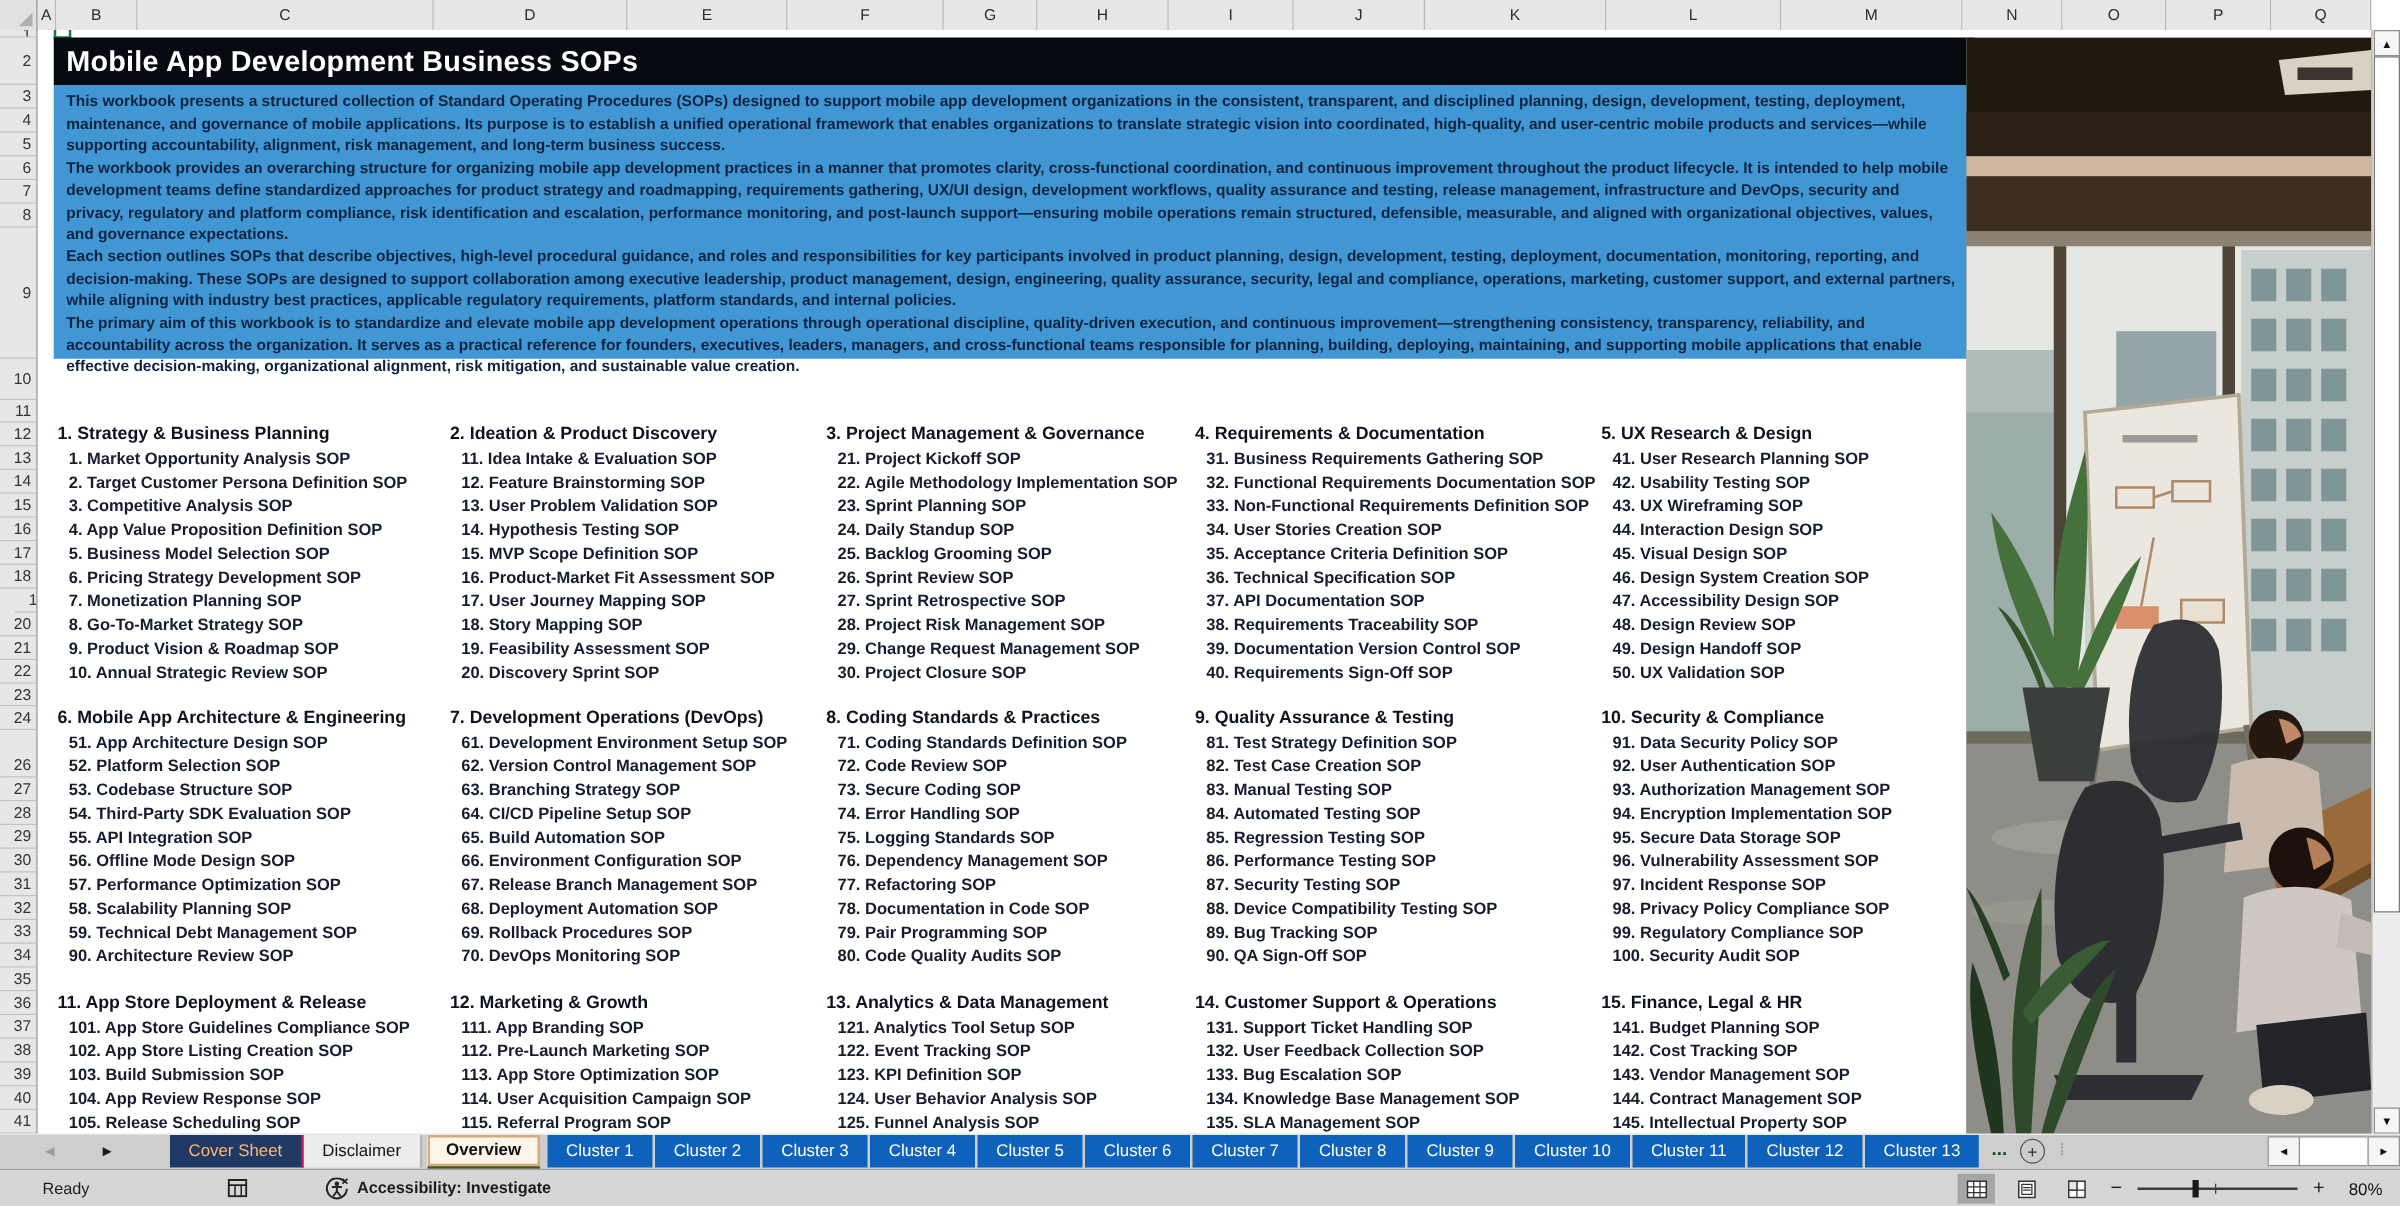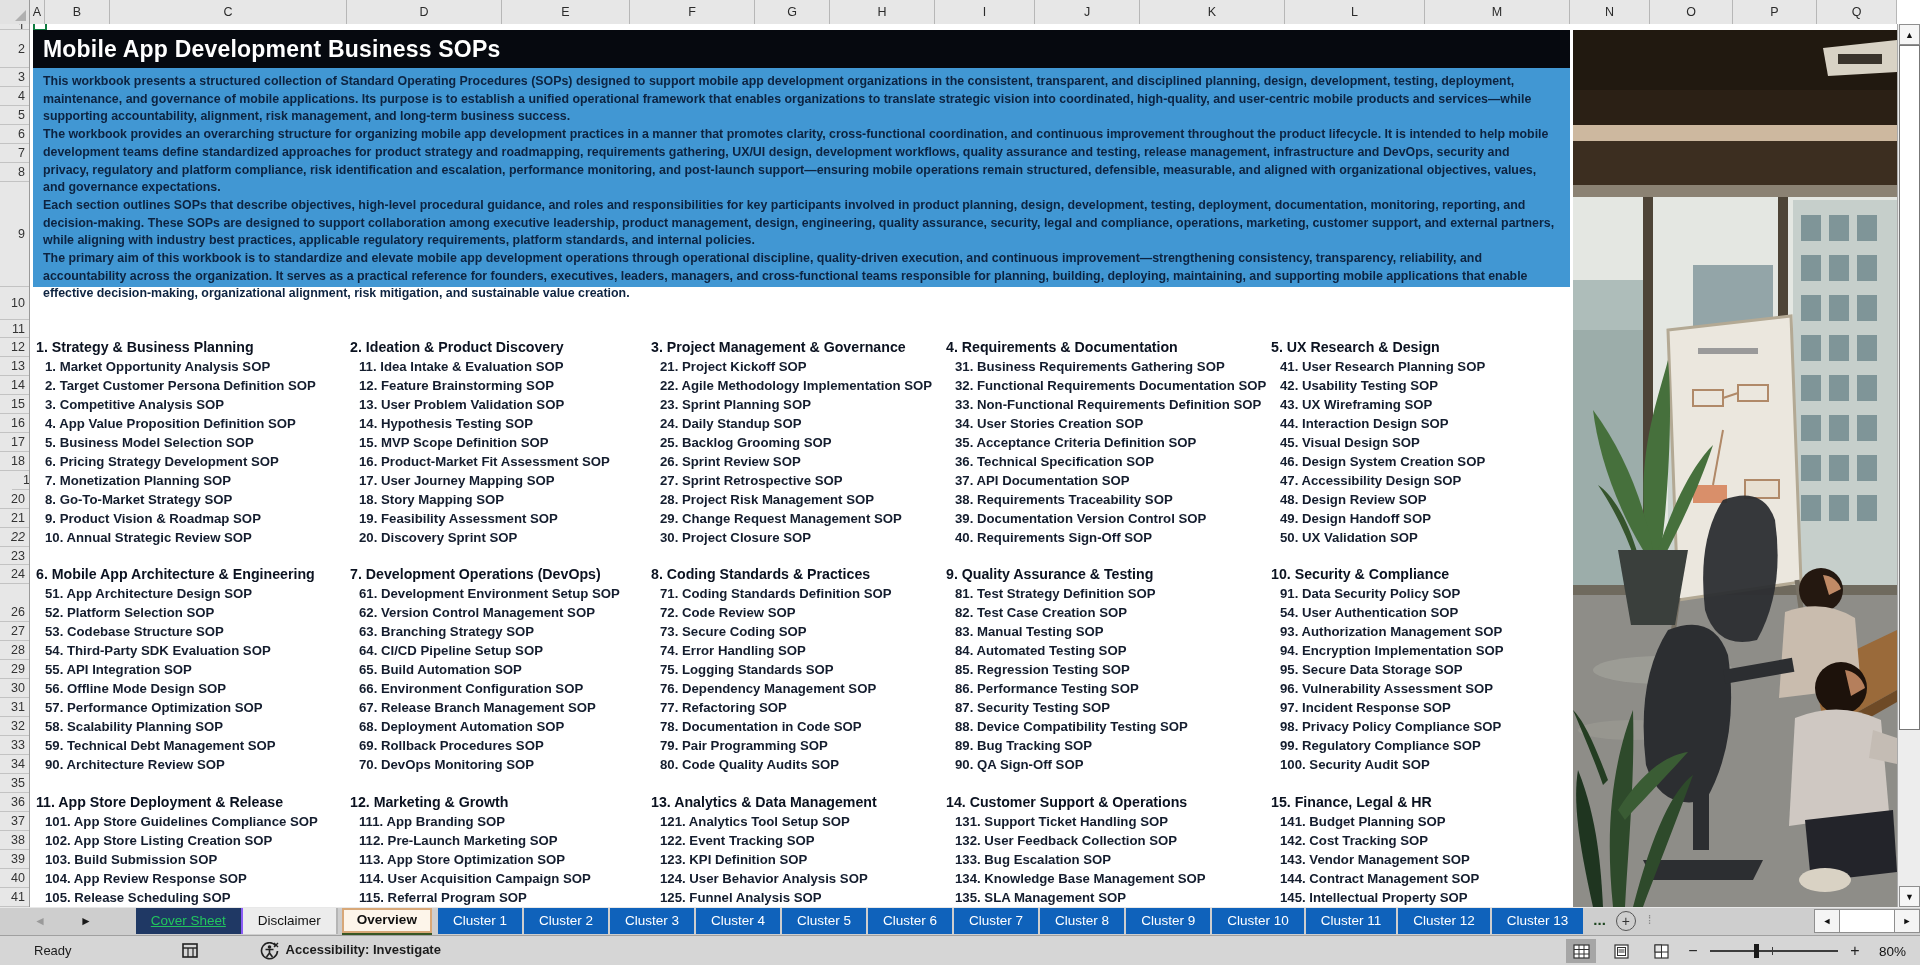--- a/index.html
+++ b/index.html
@@ -16,21 +16,21 @@
   .colcell{height:24px;flex:none;display:flex;align-items:center;justify-content:center;
      font-size:12.5px;color:#2b2b2b;border-right:1px solid #b7b7b7;background:#e7e7e7;overflow:hidden;}
 
   
   .row-gutter{position:absolute;left:0;top:24px;width:30px;height:883px;background:#e7e7e7;
      border-right:1px solid #9a9a9a;overflow:hidden;}
   .rowcell{width:30px;display:flex;align-items:center;justify-content:flex-end;padding-right:5px;
      font-size:12.5px;color:#333;border-bottom:1px solid #c3c3c3;overflow:hidden;}
 
   
-  .content{position:absolute;left:30px;top:24px;width:1774px;height:883px;background:#fff;overflow:hidden;}
+  .content{position:absolute;left:40px;top:24px;width:1774px;height:883px;background:#fff;overflow:hidden;}
   .active-cell-fragment{position:absolute;left:3px;top:0;width:14px;height:7px;
      border:2px solid #107c41;border-top:none;background:#fff;}
   .title-block{position:absolute;left:3px;top:6px;width:1537px;height:38px;
      background:var(--title-bg);color:#fff;display:flex;align-items:center;
      font-size:23px;font-weight:700;padding-left:10px;letter-spacing:.2px;}
   .desc-block{position:absolute;left:3px;top:44px;width:1537px;height:219px;
      background:var(--desc-bg);color:var(--desc-text);padding:5px 12px 0 10px;}
   .desc-block p{margin:0;font-size:12.4px;line-height:17.7px;font-weight:600;}
   .section-band{position:absolute;left:3px;top:263px;width:1537px;height:33px;
      background:var(--band-bg);border-top:3px solid #fff;color:#fff;
@@ -52,21 +52,21 @@
 
   
   .tabbar{position:absolute;left:0;top:907px;width:1920px;height:28px;background:#cecece;
      display:flex;align-items:flex-start;border-top:1px solid #e8e8e8;}
   .tab-nav{display:flex;align-items:center;height:26px;padding-left:34px;gap:34px;margin-right:44px;}
   .tab-nav .arr{font-size:12px;line-height:26px;cursor:default;}
   .arr-prev{color:#9a9a9a;}
   .arr-next{color:#1a1a1a;}
   .tabs-flex{display:flex;align-items:flex-start;height:28px;}
   .tab{height:26px;line-height:26px;padding:0 15px;font-size:13.5px;white-space:nowrap;cursor:default;}
-  .tab-navy{background:var(--tab-navy);color:#22c55e;border-right:2px solid #8b5cf6;text-decoration:underline;}
+  .tab-navy{background:var(--tab-navy);color:#fdba74;border-right:2px solid #be185d;}
   .tab-light{background:#ececec;color:#111;border-right:2px solid #b5b5b5;}
   .tab-active{background:#fdf5ea;color:#101010;font-weight:700;
      box-shadow:inset 0 0 0 2px #d8a878;border-bottom:3px solid var(--active-underline);
      height:28px;line-height:24px;margin:0 4px;}
   .tab-blue{background:var(--tab-blue);color:#fff;margin-left:2px;}
   .tab-overflow{color:#1e4620;font-size:15px;font-weight:700;line-height:24px;padding:0 10px;}
   .add-sheet{width:20px;height:20px;margin-top:3px;border:1px solid #555;border-radius:50%;
      display:flex;align-items:center;justify-content:center;font-size:14px;color:#333;background:transparent;}
   .tab-dots{color:#8a8a8a;font-size:13px;line-height:24px;padding:0 12px;letter-spacing:1px;}
   .hscrollbar{position:absolute;right:0;top:1px;width:106px;height:24px;display:flex;}
@@ -133,21 +133,21 @@
       <div class="rowcell" style="height: 19px;">12</div>
       <div class="rowcell" style="height: 19px;">13</div>
       <div class="rowcell" style="height: 19px;">14</div>
       <div class="rowcell" style="height: 19px;">15</div>
       <div class="rowcell" style="height: 19px;">16</div>
       <div class="rowcell" style="height: 19px;">17</div>
       <div class="rowcell" style="height: 19px;">18</div>
       <div class="rowcell" style="height: 19px; margin-left: 12px;">19</div>
       <div class="rowcell" style="height: 19px;">20</div>
       <div class="rowcell" style="height: 19px;">21</div>
-      <div class="rowcell" style="height: 19px; font-style: italic;">22</div>
+      <div class="rowcell" style="height: 19px;">22</div>
       <div class="rowcell" style="height: 18px;">23</div>
       <div class="rowcell" style="height: 19px;">24</div>
       <div class="rowcell" style="height: 19px; margin-left: 36px;">25</div>
       <div class="rowcell" style="height: 19px;">26</div>
       <div class="rowcell" style="height: 19px;">27</div>
       <div class="rowcell" style="height: 19px;">28</div>
       <div class="rowcell" style="height: 19px;">29</div>
       <div class="rowcell" style="height: 19px;">30</div>
       <div class="rowcell" style="height: 19px;">31</div>
       <div class="rowcell" style="height: 19px;">32</div>
@@ -287,21 +287,21 @@
           <div class="sop-item">85. Regression Testing SOP</div>
           <div class="sop-item">86. Performance Testing SOP</div>
           <div class="sop-item">87. Security Testing SOP</div>
           <div class="sop-item">88. Device Compatibility Testing SOP</div>
           <div class="sop-item">89. Bug Tracking SOP</div>
           <div class="sop-item">90. QA Sign-Off SOP</div>
         </div>
         <div class="sop-group" style="left: 1241px; top: 541px;">
           <div class="sop-group-title">10. Security &amp; Compliance</div>
           <div class="sop-item">91. Data Security Policy SOP</div>
-          <div class="sop-item">54. User Authentication SOP</div>
+          <div class="sop-item">92. User Authentication SOP</div>
           <div class="sop-item">93. Authorization Management SOP</div>
           <div class="sop-item">94. Encryption Implementation SOP</div>
           <div class="sop-item">95. Secure Data Storage SOP</div>
           <div class="sop-item">96. Vulnerability Assessment SOP</div>
           <div class="sop-item">97. Incident Response SOP</div>
           <div class="sop-item">98. Privacy Policy Compliance SOP</div>
           <div class="sop-item">99. Regulatory Compliance SOP</div>
           <div class="sop-item">100. Security Audit SOP</div>
         </div>
         <div class="sop-group" style="left: 6px; top: 769px;">

